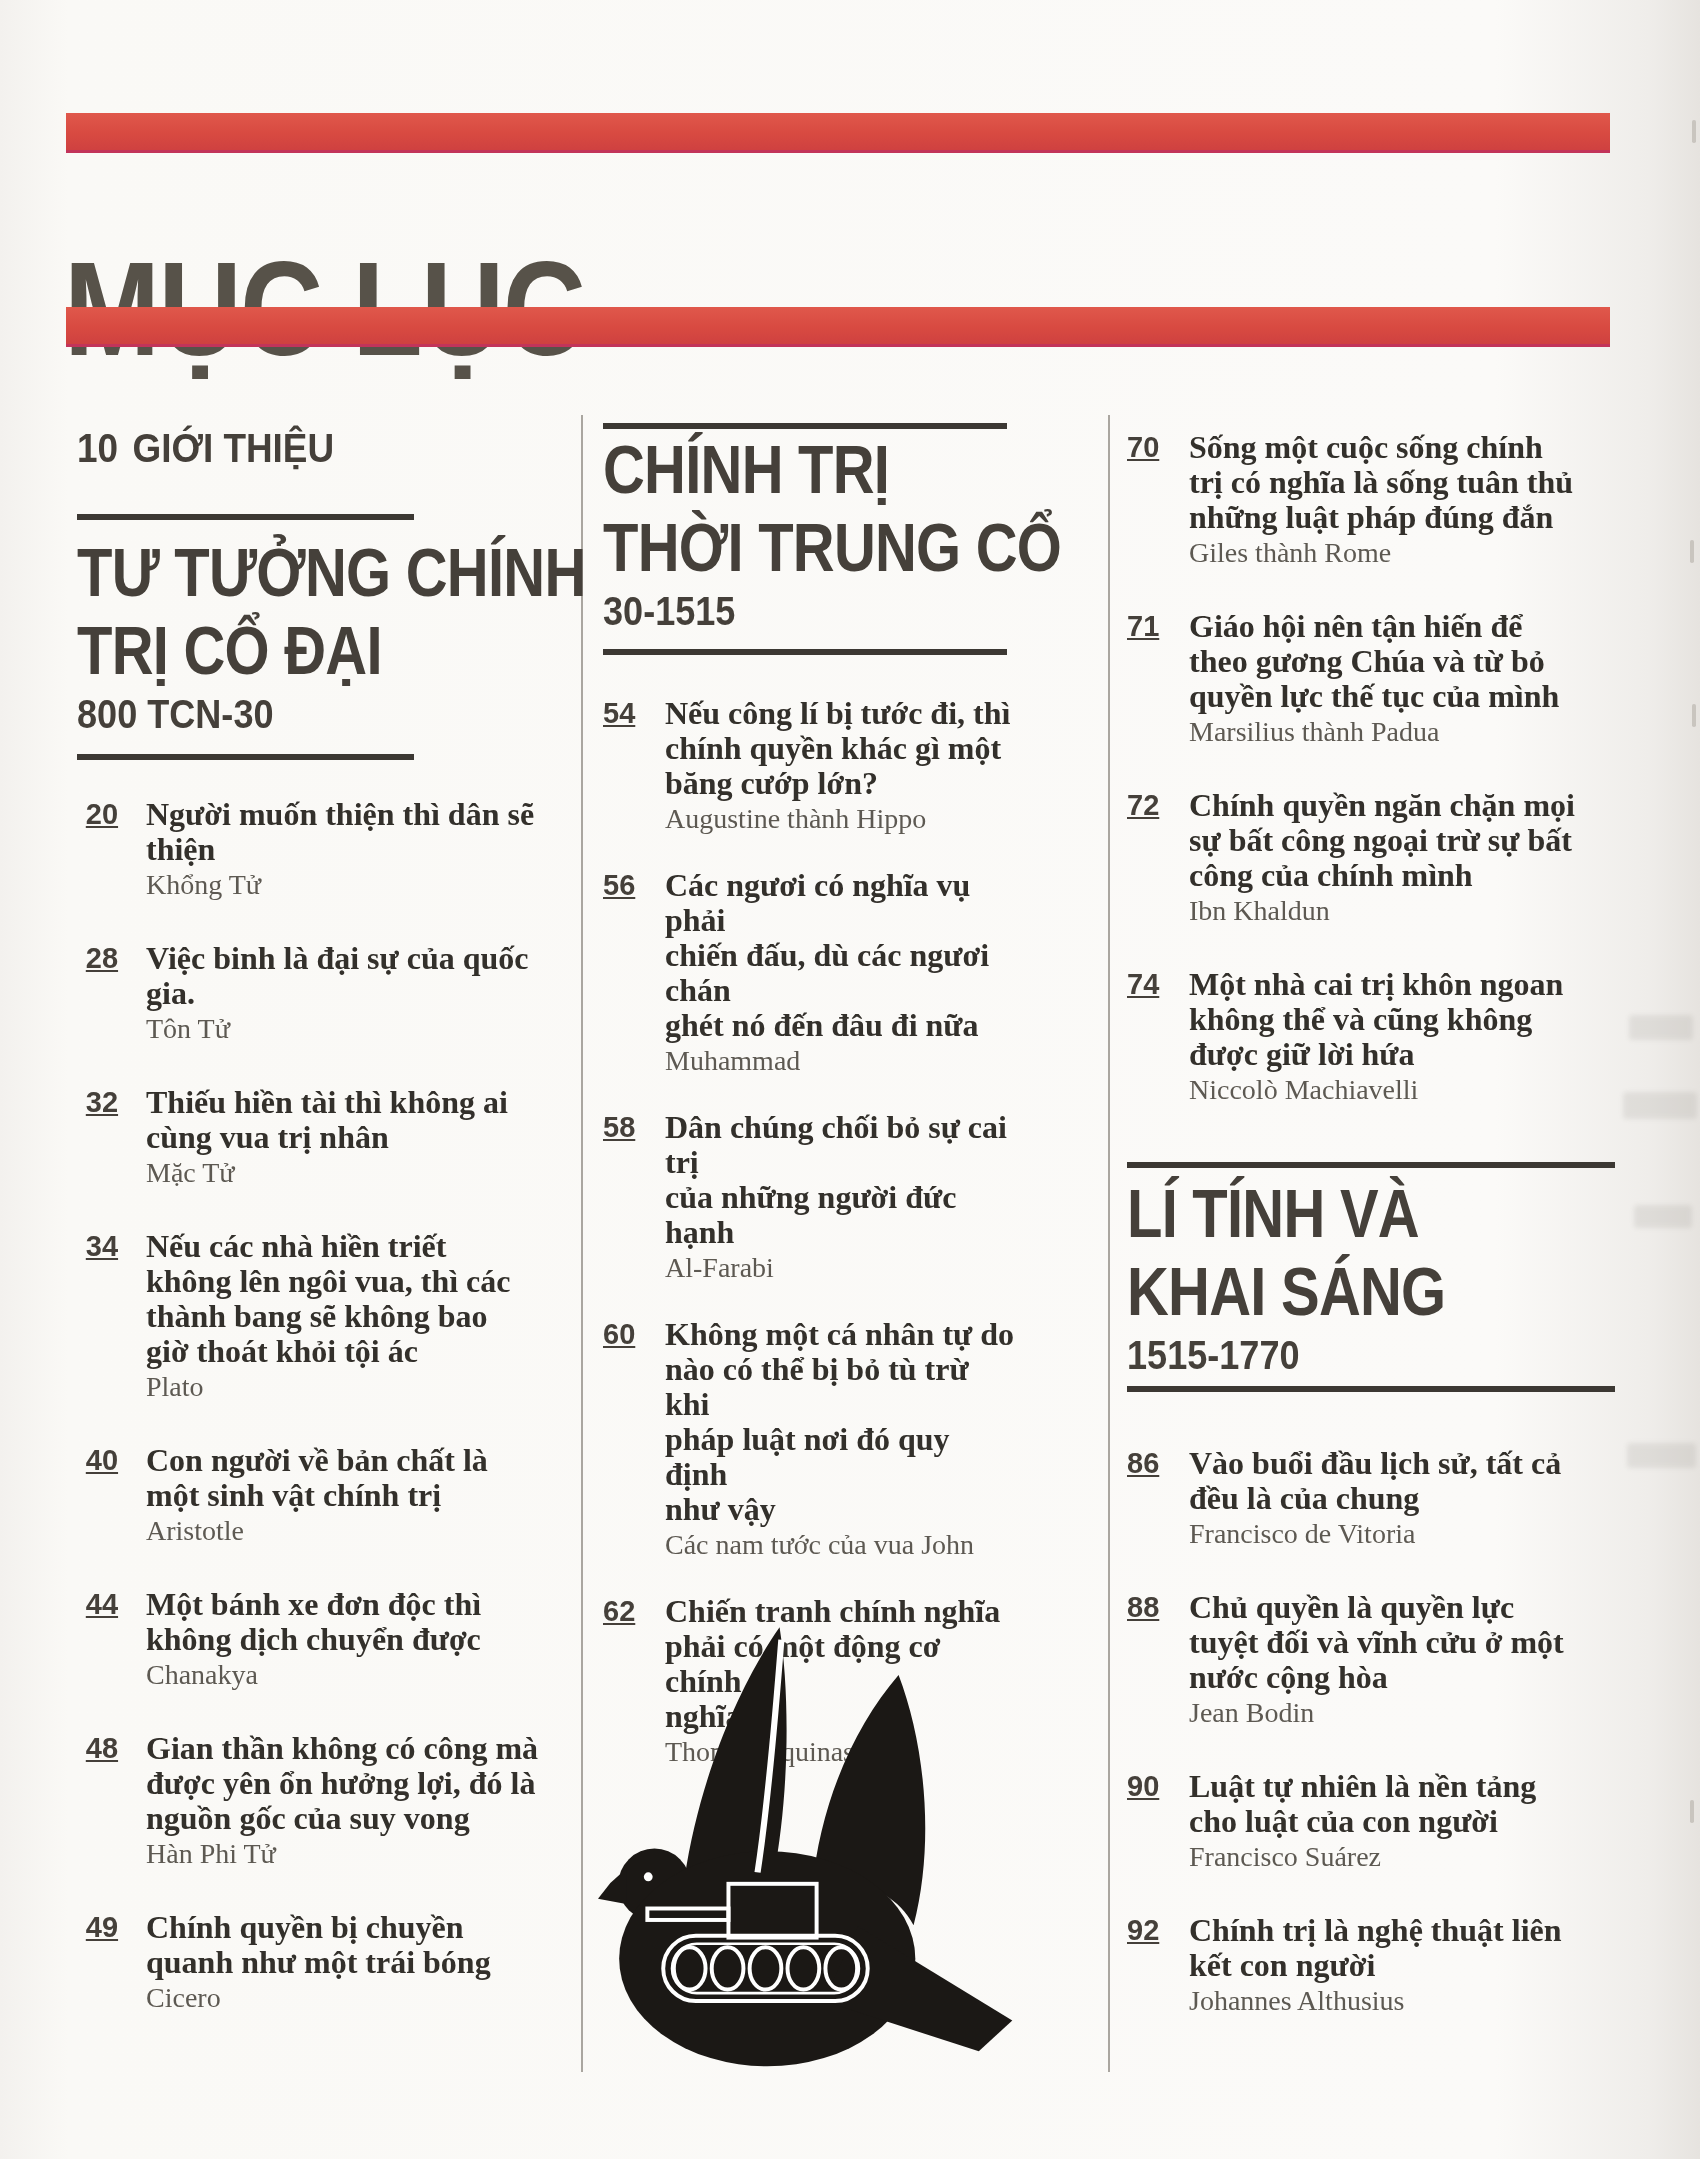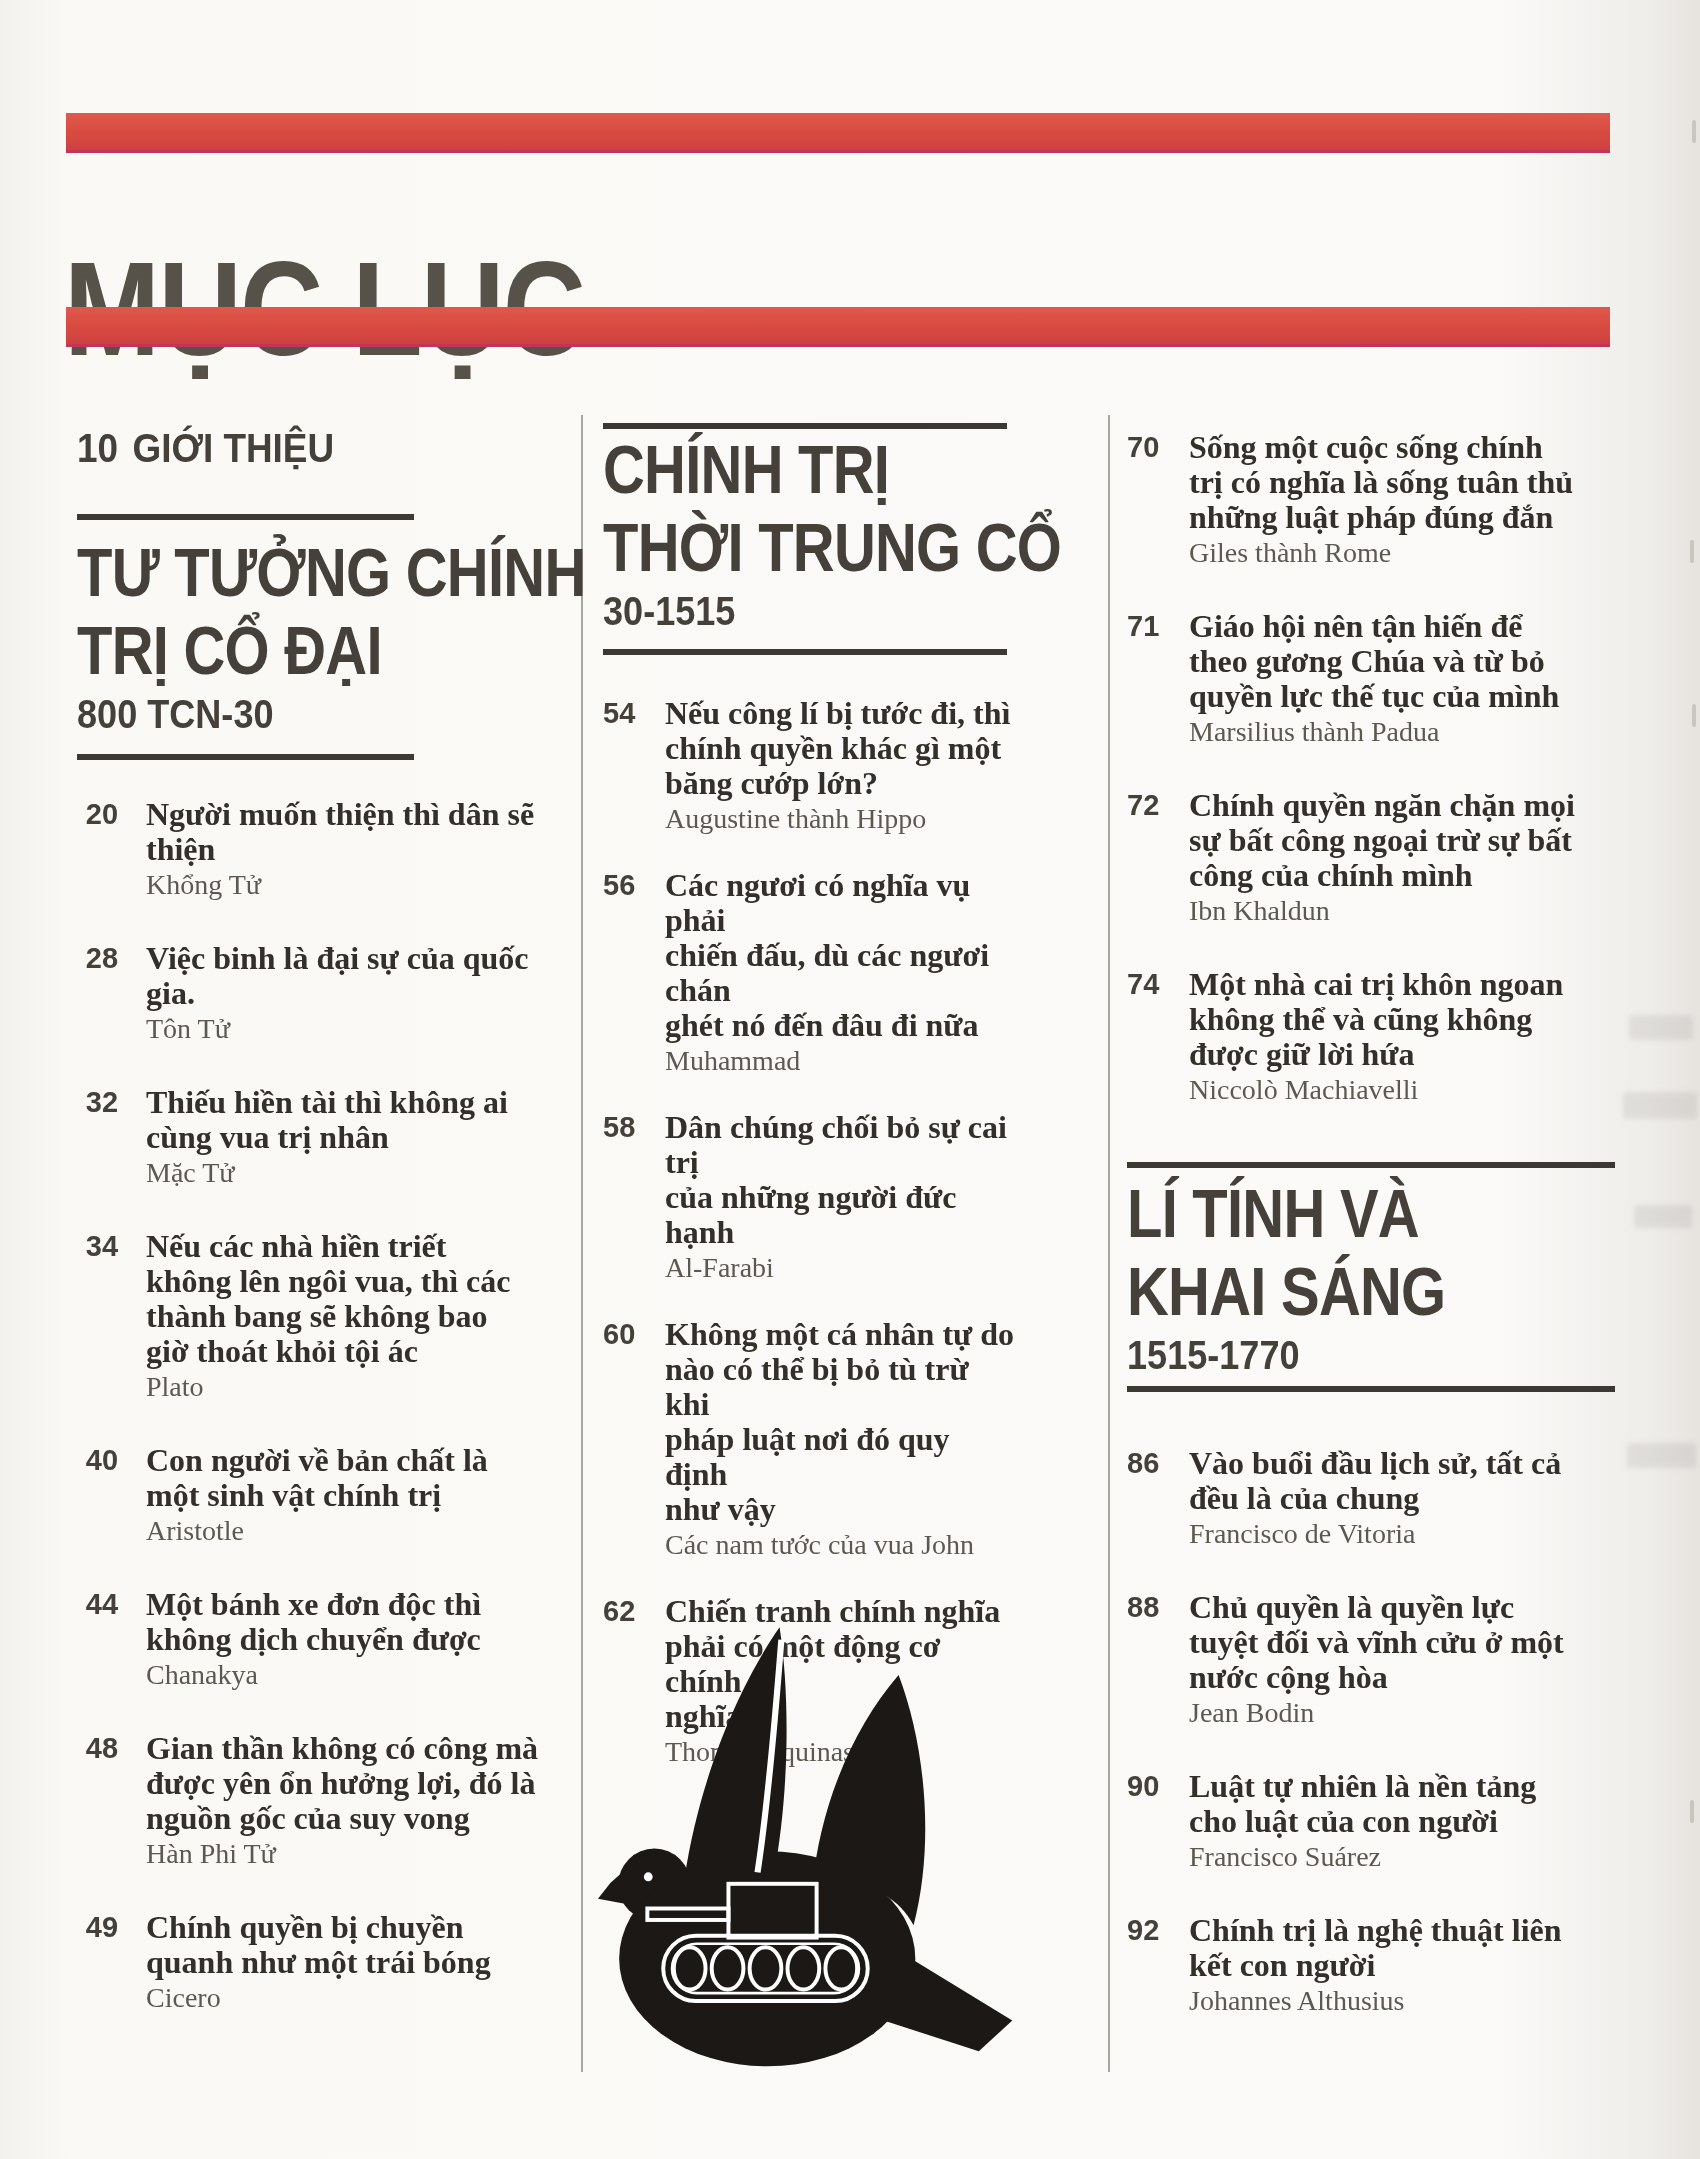--- a/index.html
+++ b/index.html
@@ -59,21 +59,21 @@
   .col3 .sec-rule.r2{margin-top:7px;}
   .entries{margin-top:37px;}
   .col2 .entries{margin-top:41px;}
   .col3 .entries.first{margin-top:14px;}
   .col3 .entries.second{margin-top:54px;}
   .entry{display:grid;grid-template-columns:62px 1fr;margin-bottom:39px;}
   .col2 .entry{margin-bottom:32px;}
   .col1 .entry{grid-template-columns:69px 1fr;}
   .col1 .entry .num{padding-left:8.8px;}
   .entry .num{
-    font-size:29px;font-weight:bold;line-height:35px;color:var(--ink,#3e3933);
+    font-size:29px;font-weight:bold;line-height:35px;color:var(--ink,#3e3933);text-decoration:underline;
   }
   .entry .title{
     font-family:"Liberation Serif",serif;font-weight:bold;
     font-size:32px;line-height:35px;color:var(--entry-title,#33302b);
     white-space:pre-line;
   }
   .entry .author{
     font-family:"Liberation Serif",serif;
     font-size:28px;line-height:35px;color:var(--entry-author,#5d5952);
   }

